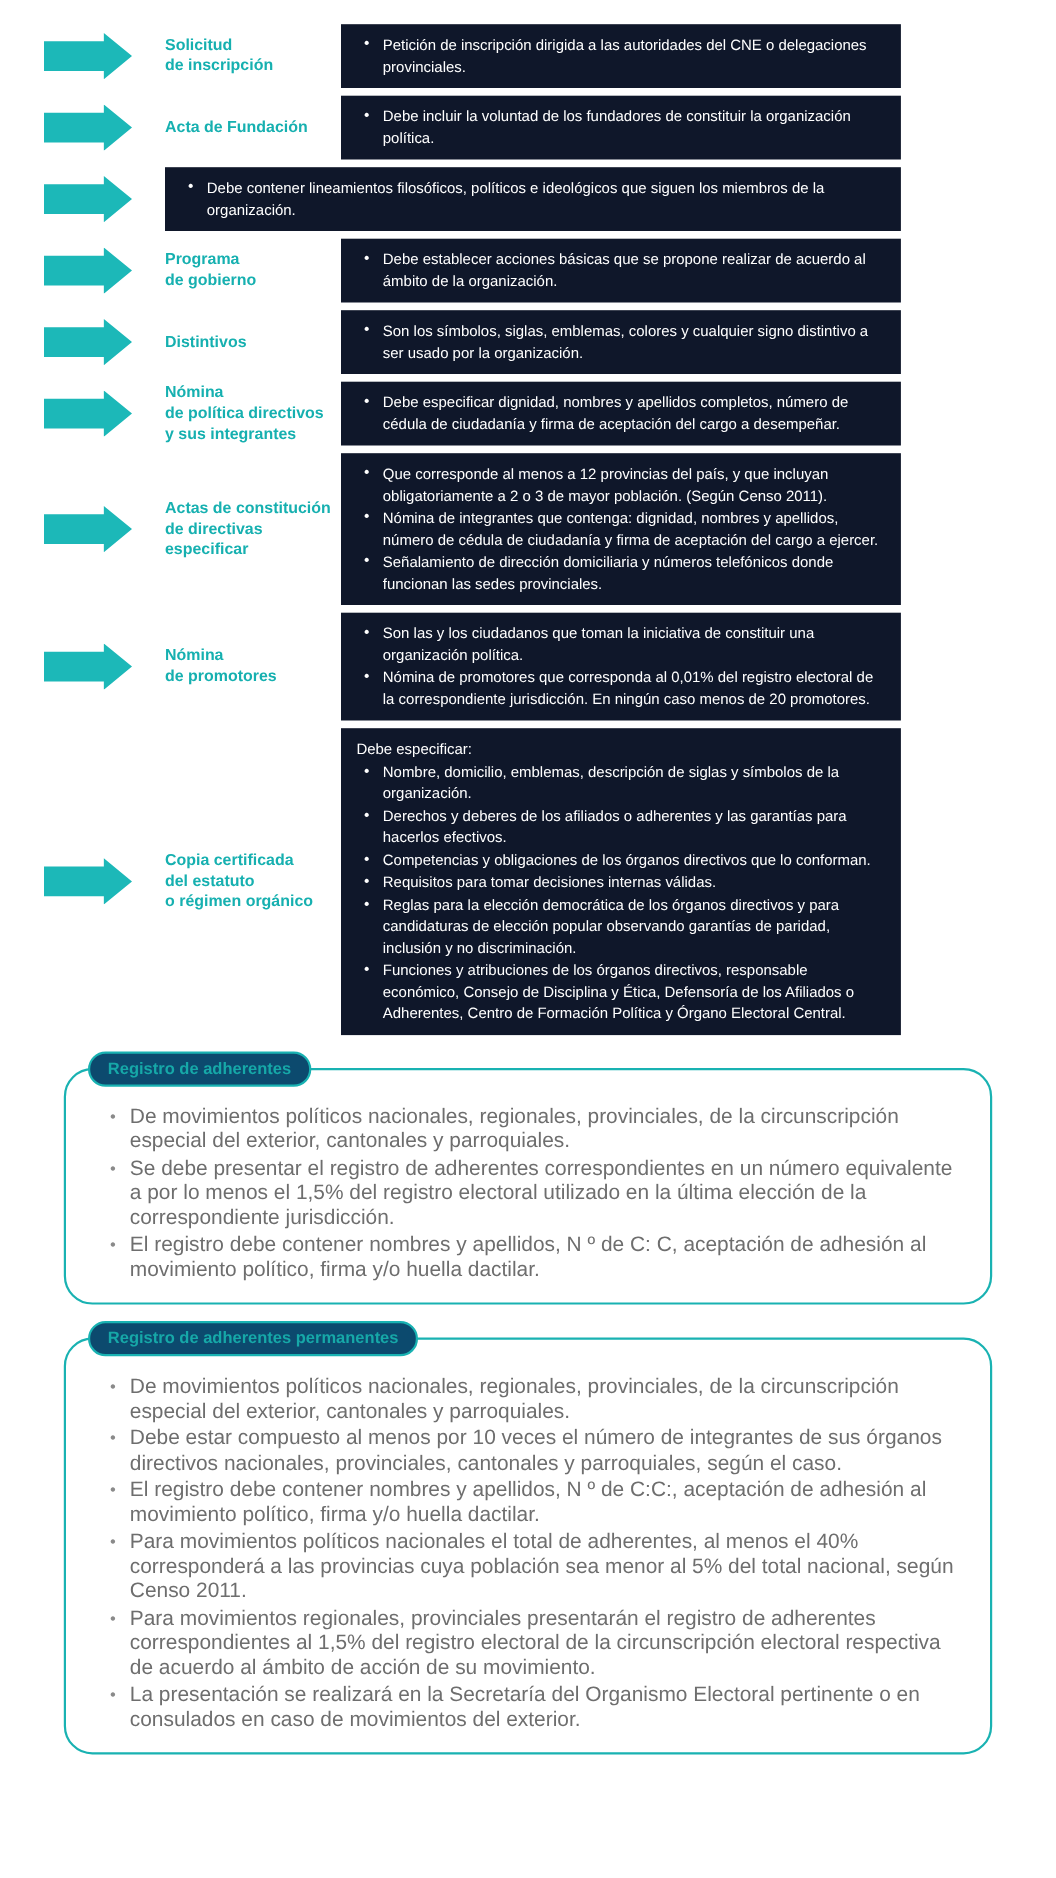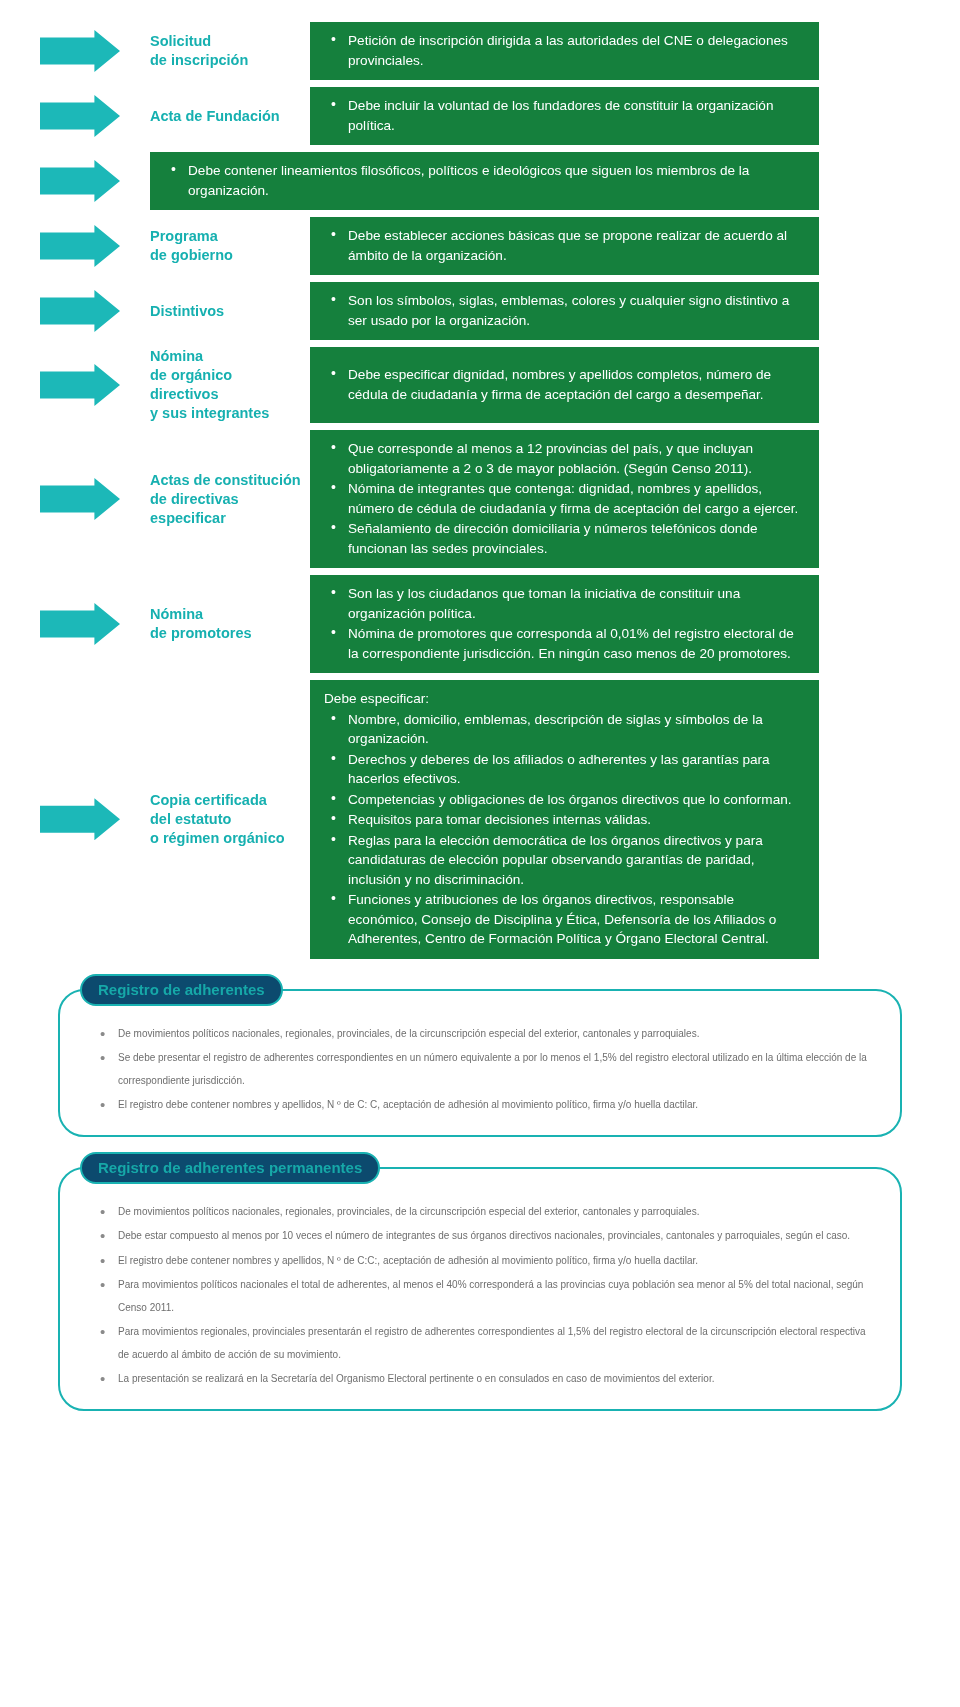--- a/index.html
+++ b/index.html
@@ -46,21 +46,21 @@
   }
   .req-label {
     color: #16B0B0;
     font-weight: bold;
     font-size: 14.5px;
     line-height: 19px;
   }
   .req-label .ln { display: block; }
   .req-desc-cell {
     flex: 1 1 auto;
-    background: #15803d;
+    background: #0f172a;
     color: #ffffff;
     padding: 9px 14px 9px 12px;
     margin-right: 22px;
     display: flex;
     flex-direction: column;
     justify-content: center;
   }
   .req-intro {
     font-size: 13.6px;
     line-height: 19.5px;
@@ -116,21 +116,21 @@
     z-index: 2;
   }
   ul.gray-bullets {
     margin: 0;
     padding: 0 0 0 36px;
     list-style: none;
   }
   ul.gray-bullets li {
     position: relative;
     color: #6E6E6E;
-    font-size: 10px;
+    font-size: 19px;
     line-height: 22.5px;
     margin: 0 0 2px 0;
   }
   ul.gray-bullets li:before {
     content: "\2022";
     position: absolute;
     left: -18px;
     top: 0px;
     font-size: 15px;
     color: #8A8A8A;
@@ -212,21 +212,21 @@
         </ul>
       </div>
     </div>
     <div class="req-row">
       <div class="req-arrow-cell">
         <div class="arrow-shape"></div>
       </div>
       <div class="req-label-cell">
         <div class="req-label">
           <span class="ln">Nómina</span>
-          <span class="ln">de orgánico directivos</span>
+          <span class="ln">de política directivos</span>
           <span class="ln">y sus integrantes</span>
         </div>
       </div>
       <div class="req-desc-cell">
         <ul class="bullets">
           <li>Debe especificar dignidad, nombres y apellidos completos, número de cédula de ciudadanía y firma de aceptación del cargo a desempeñar.</li>
         </ul>
       </div>
     </div>
     <div class="req-row">

